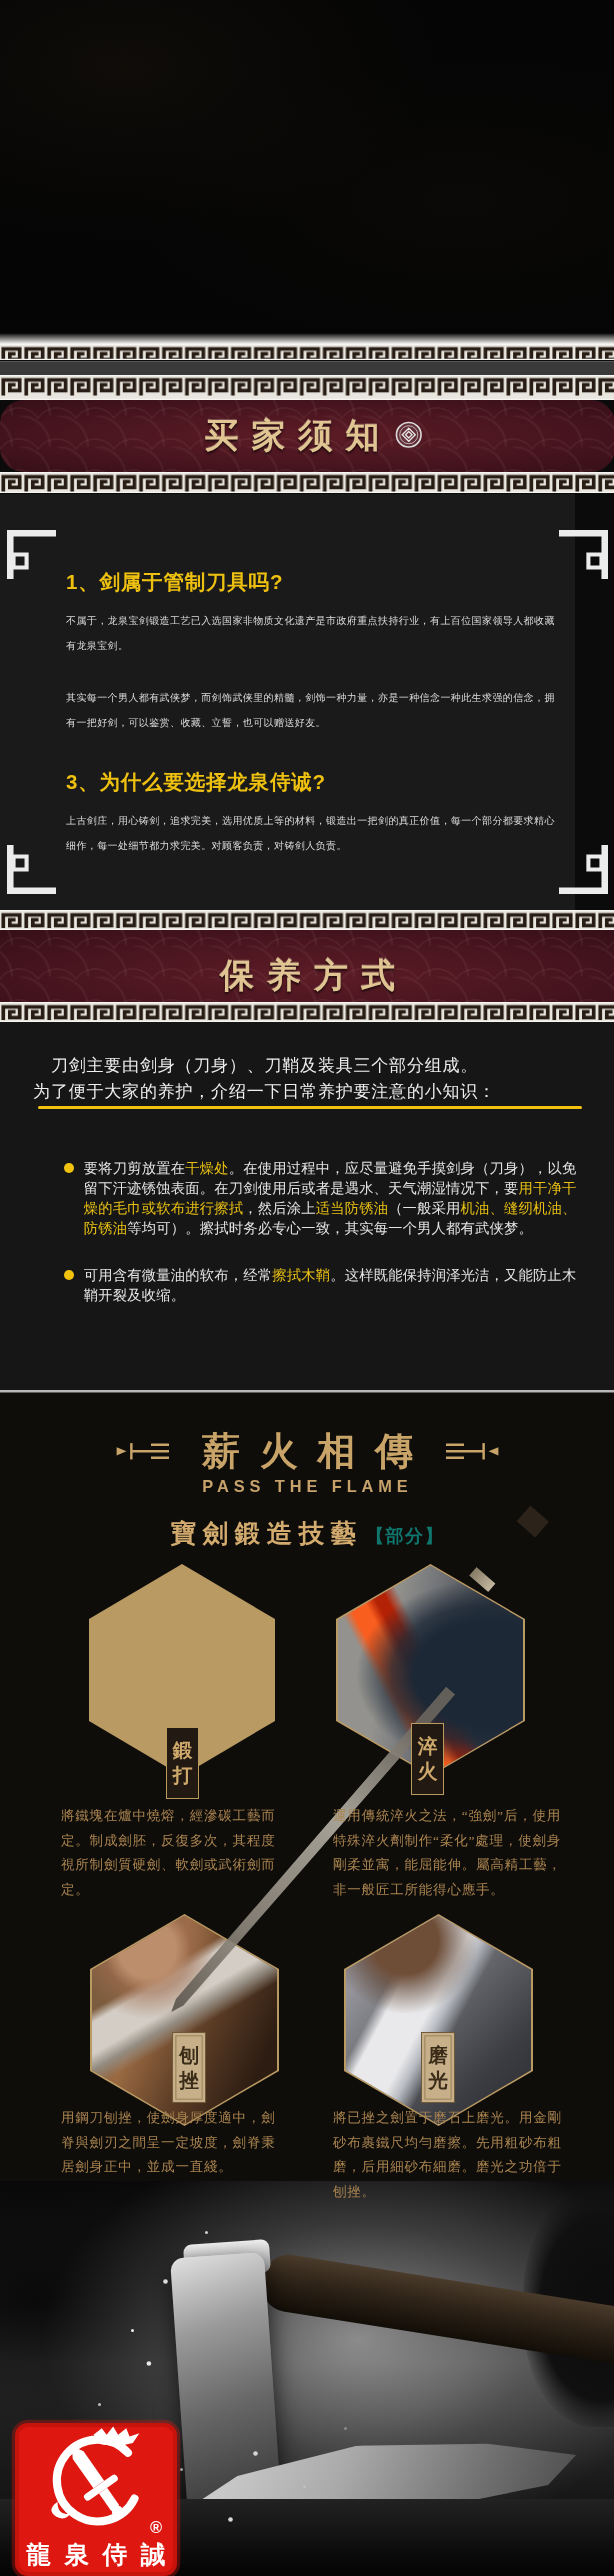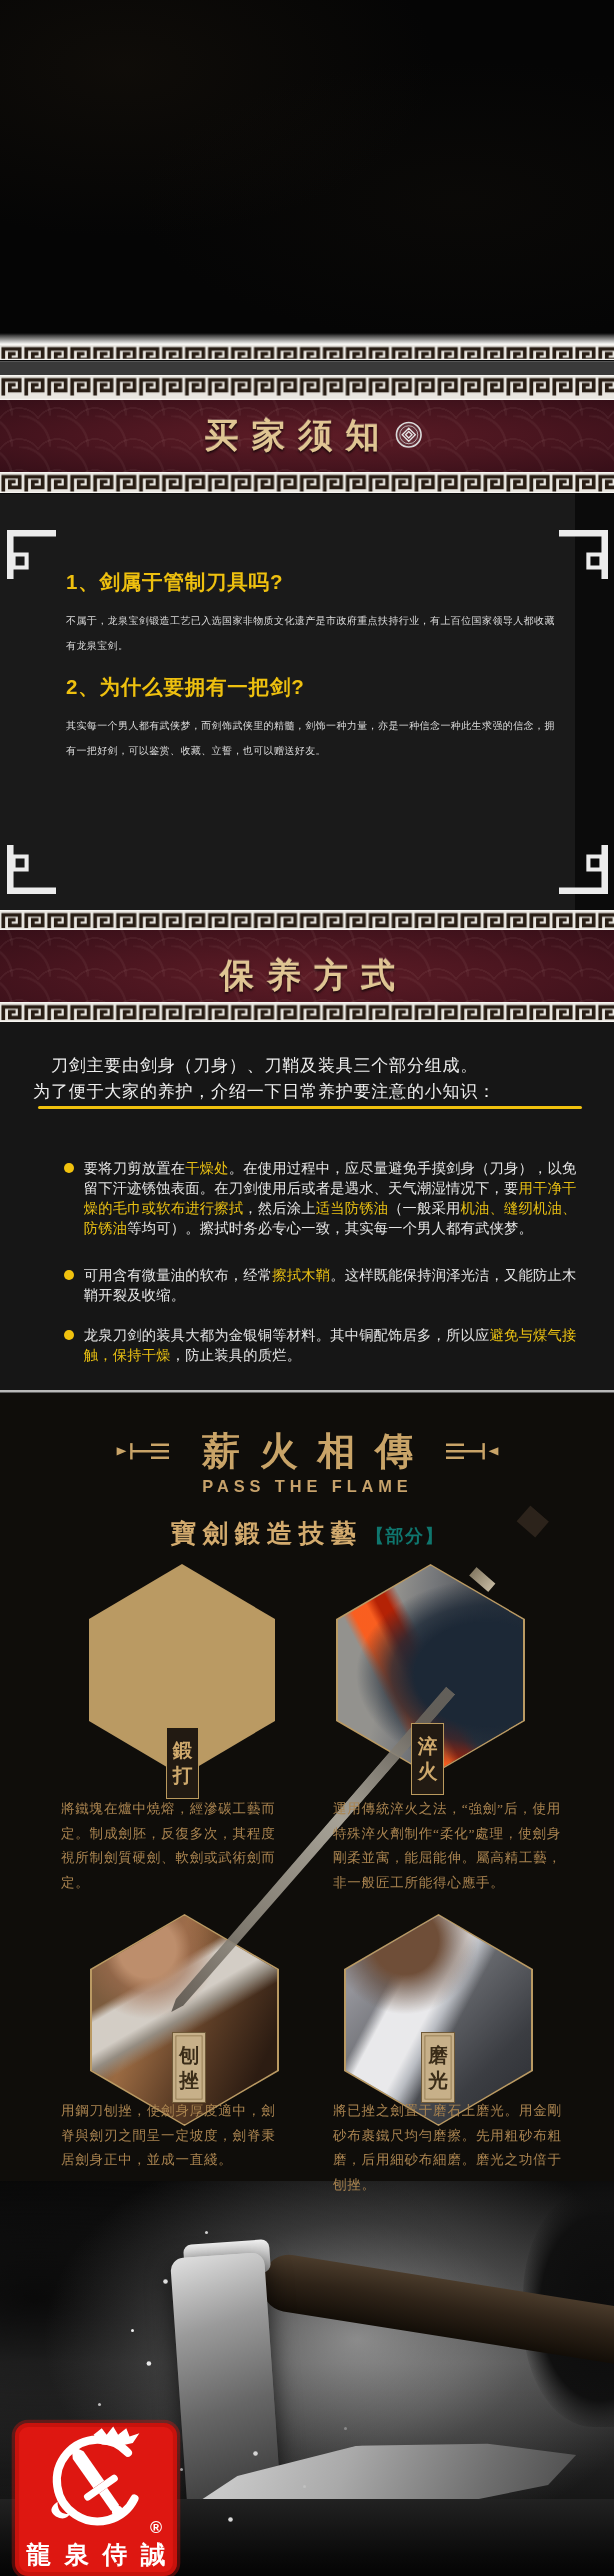--- a/index.html
+++ b/index.html
@@ -29,21 +29,21 @@
   .m5{top:1002px;height:19.7px;}
 
   
   .banner{position:absolute;left:0;width:615px;display:flex;align-items:center;justify-content:center;
           background:
             radial-gradient(circle at 50% 100%, transparent 60%, rgba(255,225,215,.05) 61% 65%, transparent 66%),
             radial-gradient(circle at 0% 100%, transparent 60%, rgba(255,225,215,.05) 61% 65%, transparent 66%),
             radial-gradient(ellipse at 50% 50%, #5d1c26 0%, #49151f 55%, #360f18 100%);
           background-size:38px 31px,38px 31px,100% 100%;
           background-position:0 0,19px 15.6px,0 0;}
-  .banner1{top:400px;height:72px;}
+  .banner1{top:400px;height:72px;border-radius:24px;}
   .banner2{top:930px;height:92px;}
   .banner-title{font-family:"Liberation Serif","DejaVu Serif",serif;font-weight:bold;
           font-size:34px;color:#e0c593;letter-spacing:13px;text-indent:13px;
           text-shadow:0 1.6px 2.5px rgba(0,0,0,.65), 0 -0.8px 0 rgba(255,245,220,.25);}
   .badge{margin-left:1.6px;flex:0 0 auto;}
 
   
   .qa-section{position:absolute;left:0;top:494px;width:575px;height:416px;background:#1a1a1a;}
   .bracket{position:absolute;}
   .qa-item{position:absolute;left:66px;width:492px;}
@@ -111,21 +111,21 @@
   .plabel.dark{background:#221a12;border:1.6px solid #bb9a5e;color:#cfa96c;}
   .plabel.beige{background:#c7b089;border:0.8px solid #6e5938;color:#3a2c18;
       box-shadow:inset 0 0 0 2.5px #c7b089, inset 0 0 0 3.3px #8a7248;}
   .pl1{left:166px;top:1727px;width:33px;height:72px;}
   .pl2{left:411px;top:1723px;width:33px;height:72px;}
   .pl3{left:172px;top:2032px;width:34px;height:71px;}
   .pl4{left:421px;top:2032px;width:34px;height:71px;}
 
   
   .pcap{position:absolute;font-family:"Liberation Serif","DejaVu Serif",serif;
-      font-size:13.5px;line-height:24.6px;color:#aa8450;letter-spacing:0.8px;z-index:4;}
+      font-size:13.5px;line-height:24.6px;color:#aa8450;letter-spacing:0.8px;z-index:4;margin-top:7px;}
   .pc1{left:61px;top:1797px;width:226px;}
   .pc2{left:333px;top:1797px;width:236px;}
   .pc3{left:61px;top:2099px;width:226px;}
   .pc4{left:333px;top:2099px;width:236px;}
 
   
   .sword-wrap{position:absolute;left:0;top:1492px;width:615px;height:656px;pointer-events:none;z-index:3;}
   .sword{position:absolute;left:-78px;top:289px;width:746px;height:28px;transform:rotate(131deg);
       clip-path:polygon(0 6%,95% 0,100% 50%,95% 100%,0 94%);
       background:linear-gradient(90deg,
@@ -238,22 +238,25 @@
     <svg class="bracket" style="left:559px;top:351px" width="49" height="49" viewBox="0 0 60 60">
       <path d="M56,0 V56 H0" fill="none" stroke="#ececec" stroke-width="8"></path>
       <path d="M36,14 h16 v16 h-16 z" fill="none" stroke="#ececec" stroke-width="5"></path>
     </svg>
 
     <div class="qa-item" style="top:74px">
       <div class="qa-q"><span>1、</span><span>剑属于管制刀具吗?</span></div>
       <div class="qa-a">不属于，龙泉宝剑锻造工艺已入选国家非物质文化遗产是市政府重点扶持行业，有上百位国家领导人都收藏有龙泉宝剑。</div>
     </div>
     <div class="qa-item" style="top:179px">
-      <div class="qa-q"><span>2、</span><span>为什么要拥有一把剑?</span></div>
       <div class="qa-a">其实每一个男人都有武侠梦，而剑饰武侠里的精髓，剑饰一种力量，亦是一种信念一种此生求强的信念，拥有一把好剑，可以鉴赏、收藏、立誓，也可以赠送好友。</div>
+    </div>
+    <div class="qa-item" style="top:274px">
+      <div class="qa-q"><span>3、</span><span>为什么要选择龙泉侍诚?</span></div>
+      <div class="qa-a">上古剑庄，用心铸剑，追求完美，选用优质上等的材料，锻造出一把剑的真正价值，每一个部分都要求精心细作，每一处细节都力求完美。对顾客负责，对铸剑人负责。</div>
     </div>
   </div>
 
   <div class="meander m4">
       <svg viewBox="0 0 750 20" width="615" height="16.4">
         <rect width="100%" height="100%" fill="url(#gk)"></rect>
       </svg>
     </div>
   <div class="banner banner2">
     <span class="banner-title">保养方式</span>
@@ -271,24 +274,20 @@
     </div>
     <div class="yellow-line"></div>
 
     <div class="bullet b1">
       <span class="dot"></span>
       <div class="btxt"><span>要将刀剪放置在</span><span class="hl">干燥处</span><span>。在使用过程中，应尽量避免手摸剑身（刀身），以免留下汗迹锈蚀表面。在刀剑使用后或者是遇水、天气潮湿情况下，要</span><span class="hl">用干净干燥的毛巾或软布进行擦拭</span><span>，然后涂上</span><span class="hl">适当防锈油</span><span>（一般采用</span><span class="hl">机油、缝纫机油、防锈油</span><span>等均可）。擦拭时务必专心一致，其实每一个男人都有武侠梦。</span></div>
     </div>
     <div class="bullet b2">
       <span class="dot"></span>
       <div class="btxt"><span>可用含有微量油的软布，经常</span><span class="hl">擦拭木鞘</span><span>。这样既能保持润泽光洁，又能防止木鞘开裂及收缩。</span></div>
-    </div>
-    <div class="bullet b3">
-      <span class="dot"></span>
-      <div class="btxt"><span>龙泉刀剑的装具大都为金银铜等材料。其中铜配饰居多，所以应</span><span class="hl">避免与煤气接触，保持干燥</span><span>，防止装具的质烂。</span></div>
     </div>
   </div>
 
   <div class="craft-bg"></div>
   <div class="thin-divider"></div>
 
   <div class="flame-row">
     <svg width="54" height="24.6" viewBox="0 0 66 30">
       <g stroke="#c9a468" stroke-width="3" fill="#c9a468">
         <path d="M66,15 H20" fill="none"></path>

